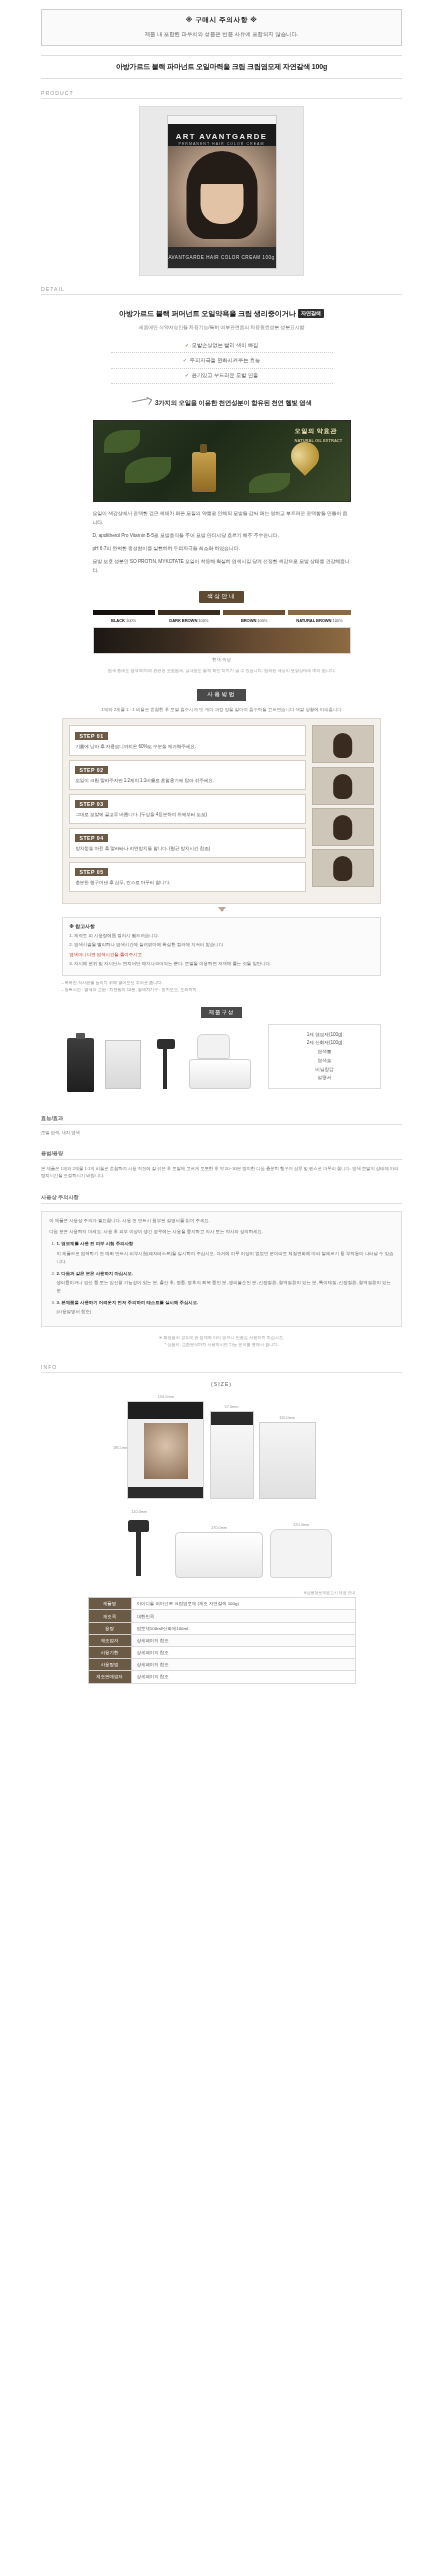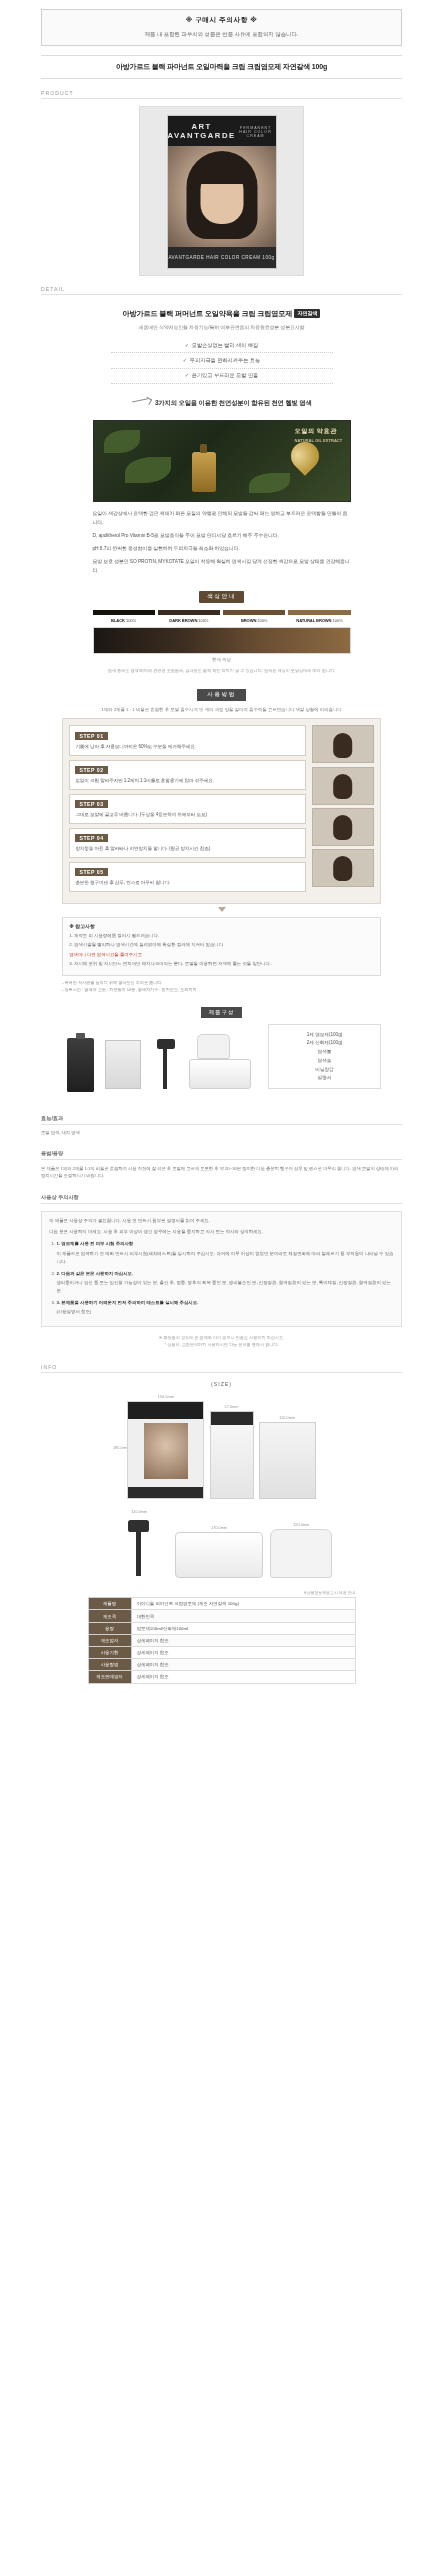--- a/index.html
+++ b/index.html
@@ -80,24 +80,24 @@
     position: absolute;
     left: 50%;
     top: 8.2px;
     transform: translateX(-50%);
     width: 110px;
     height: 154px;
     background: linear-gradient(#f4f4f4, #e2e2e2);
     border: 0.5px solid #cbcbcb;
   }
   .hero-box .band-top {
-    position: absolute; left: 0; top: 0; width: 100%; height: 30px;
+    position: absolute; left: 0; top: 8px; width: 100%; height: 30px;
     background: #1b1b1b;
     color: #fff;
-    display: flex; align-items: center; justify-content: center;
+    display: flex; flex-direction: column; align-items: center; justify-content: center;
   }
   .hero-box .band-top .brand-en {
     font-size: 7.7px; letter-spacing: 1.5px; font-weight: bold; color:#e8e8e8;
   }
   .hero-box .band-top .brand-sub {
     font-size: 3.6px; letter-spacing: 1px; color:#b9b9b9; margin-top: 1.5px;
   }
   .hero-face {
     position: absolute; left: 0; top: 30px; width: 100%; height: 103px;
     background: radial-gradient(circle at 50% 45%, #d9c8b8 0%, #b99f88 45%, #6a584a 100%);
@@ -446,21 +446,21 @@
         </div>
         <div class="band-bot">AVANTGARDE HAIR COLOR CREAM 100g</div>
       </div>
     </div>
   </div>
 
   <div class="sec-label">DETAIL</div>
 
   <div class="detail-head">
     <div class="h1">
-      <span>아방가르드 블랙 퍼머넌트 오일약욕을 크림 크림염모제</span><span class="badge">자연갈색</span>
+      <span>아방가르드 블랙 퍼머넌트 오일약욕을 크림 생리중이거나</span><span class="badge">자연갈색</span>
     </div>
     <div class="sub">세품에만 식약처승인을 자용기능/특허 여부관련품의 자용원료성분 성분표시함</div>
   </div>
 
   <div class="check-list">
     <div class="check-row"><span class="tick">✓</span><span>모발손상없는 빨리 색이 빠짐</span></div>
     <div class="check-row"><span class="tick">✓</span><span>두피자극을 완화시켜주는 효능</span></div>
     <div class="check-row"><span class="tick">✓</span><span>윤기있고 부드러운 모발 연출</span></div>
   </div>
 

